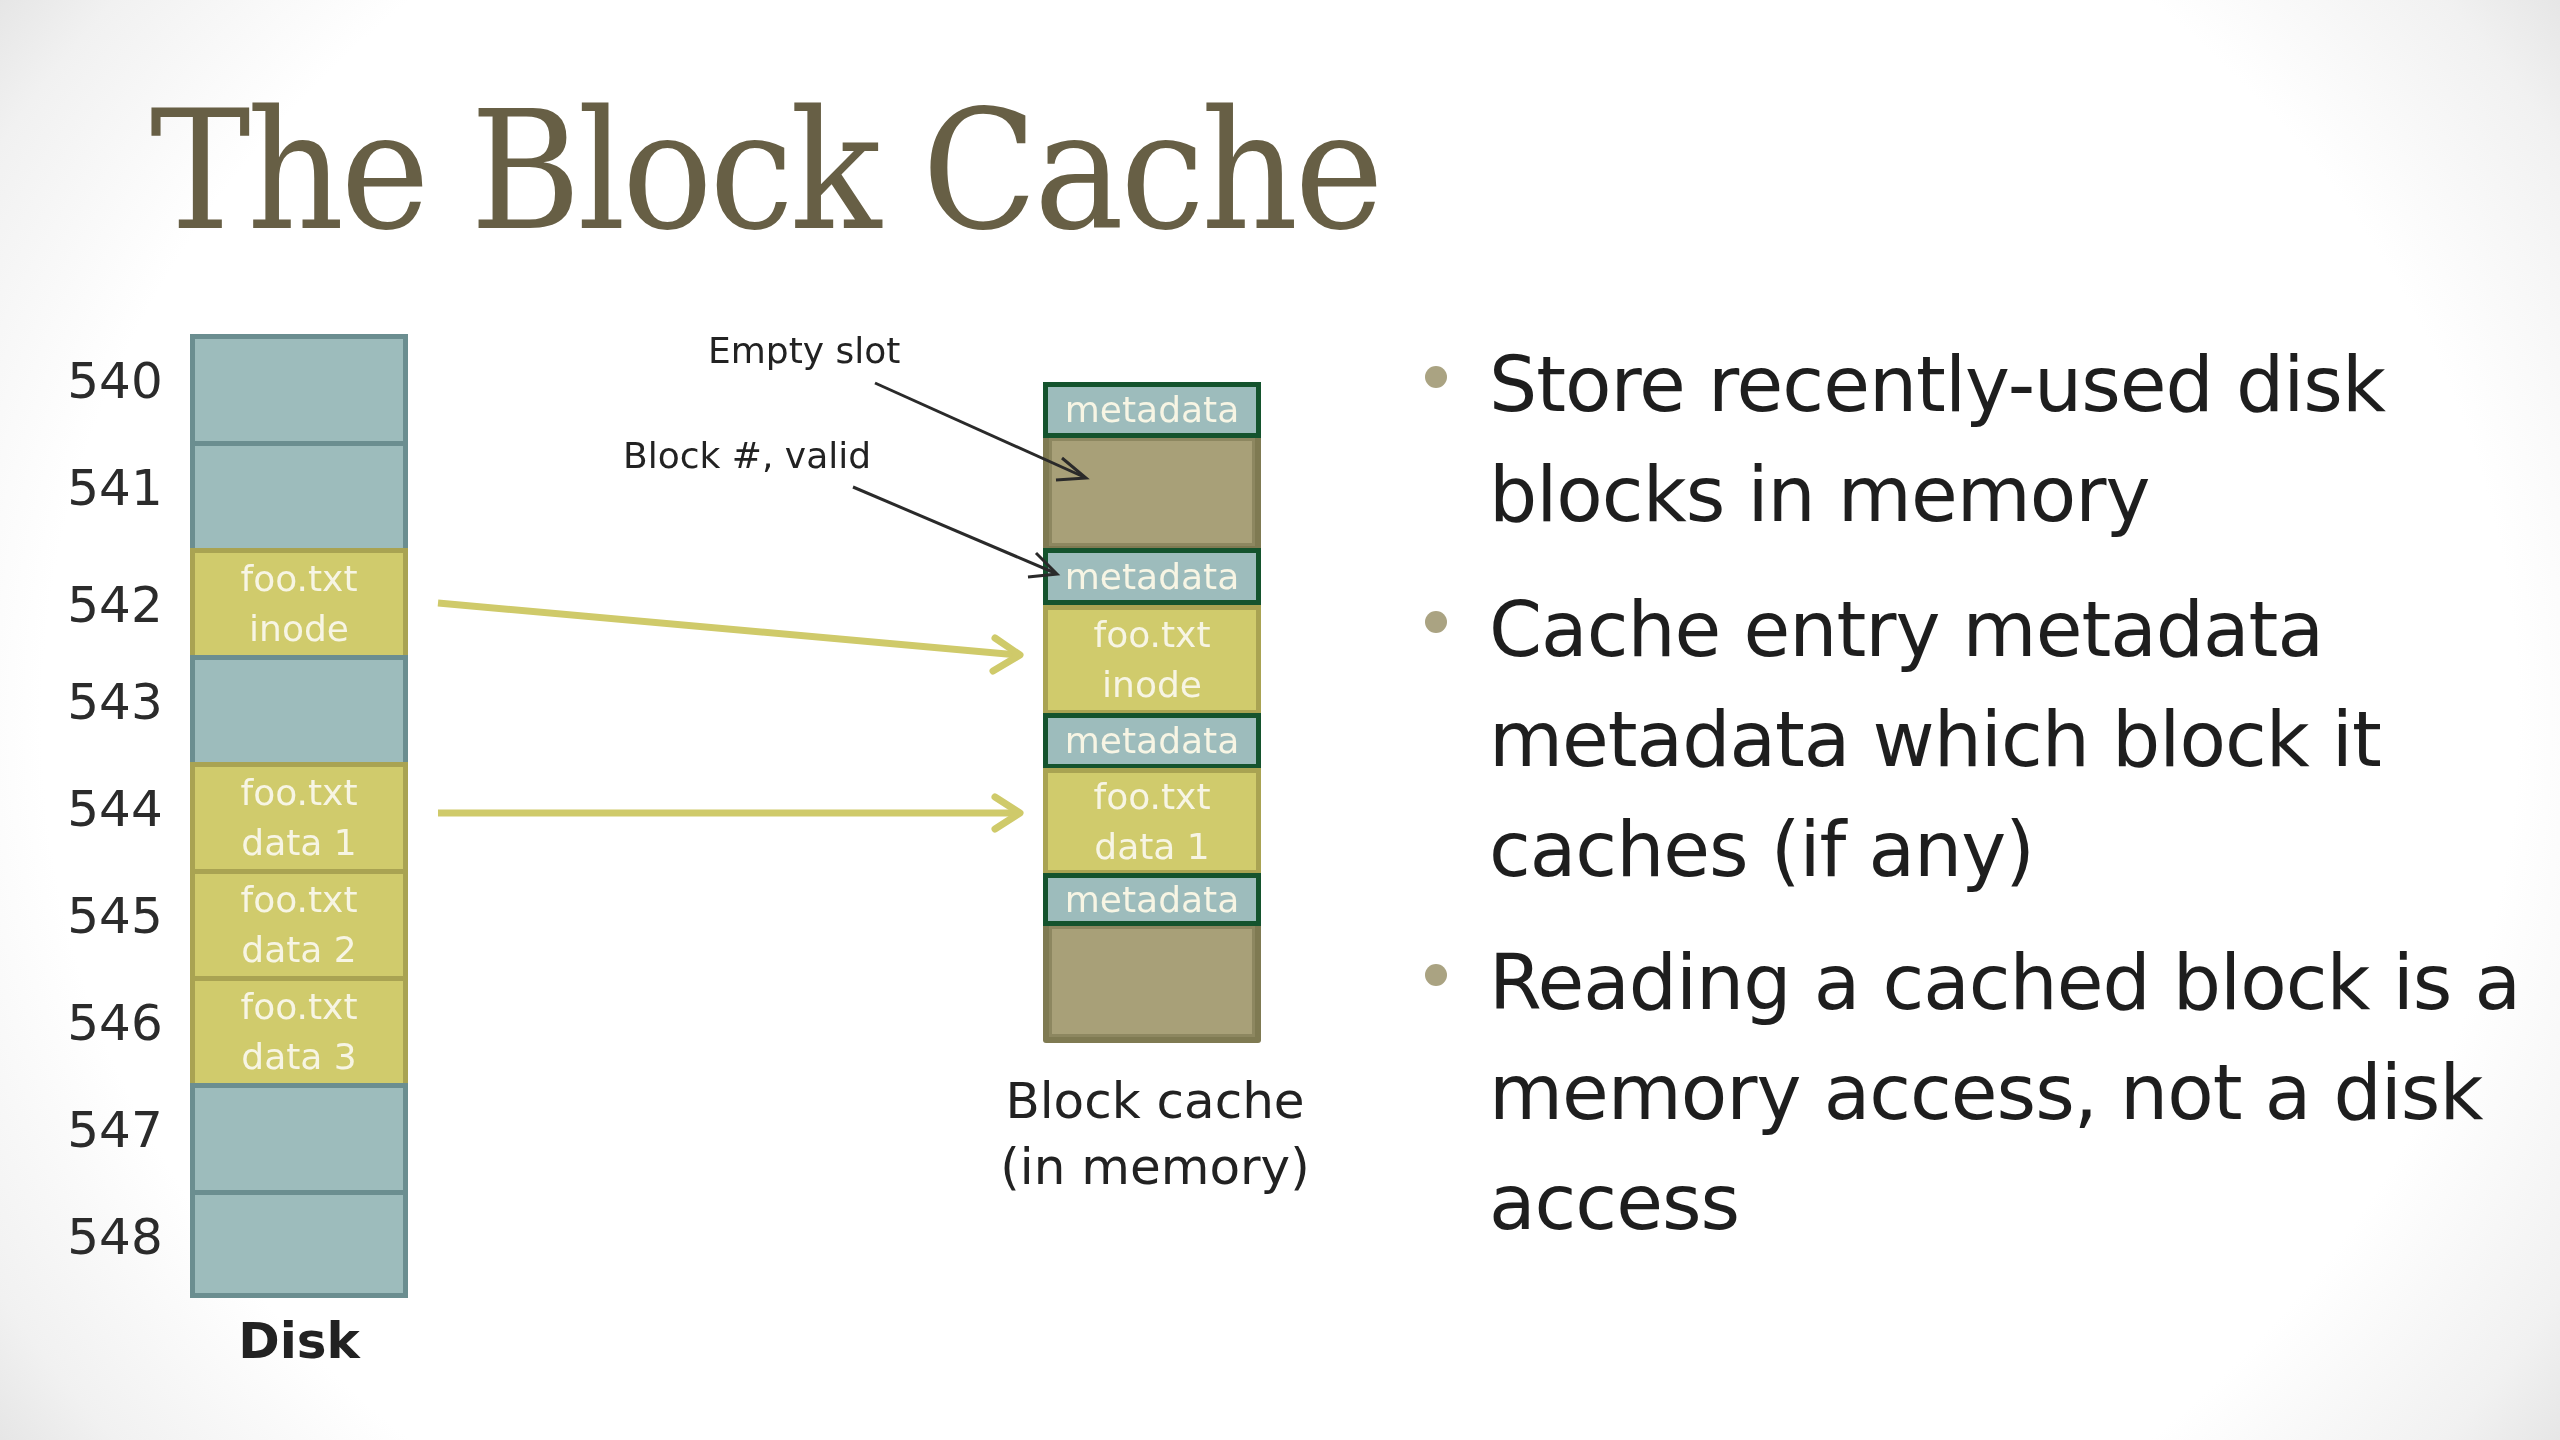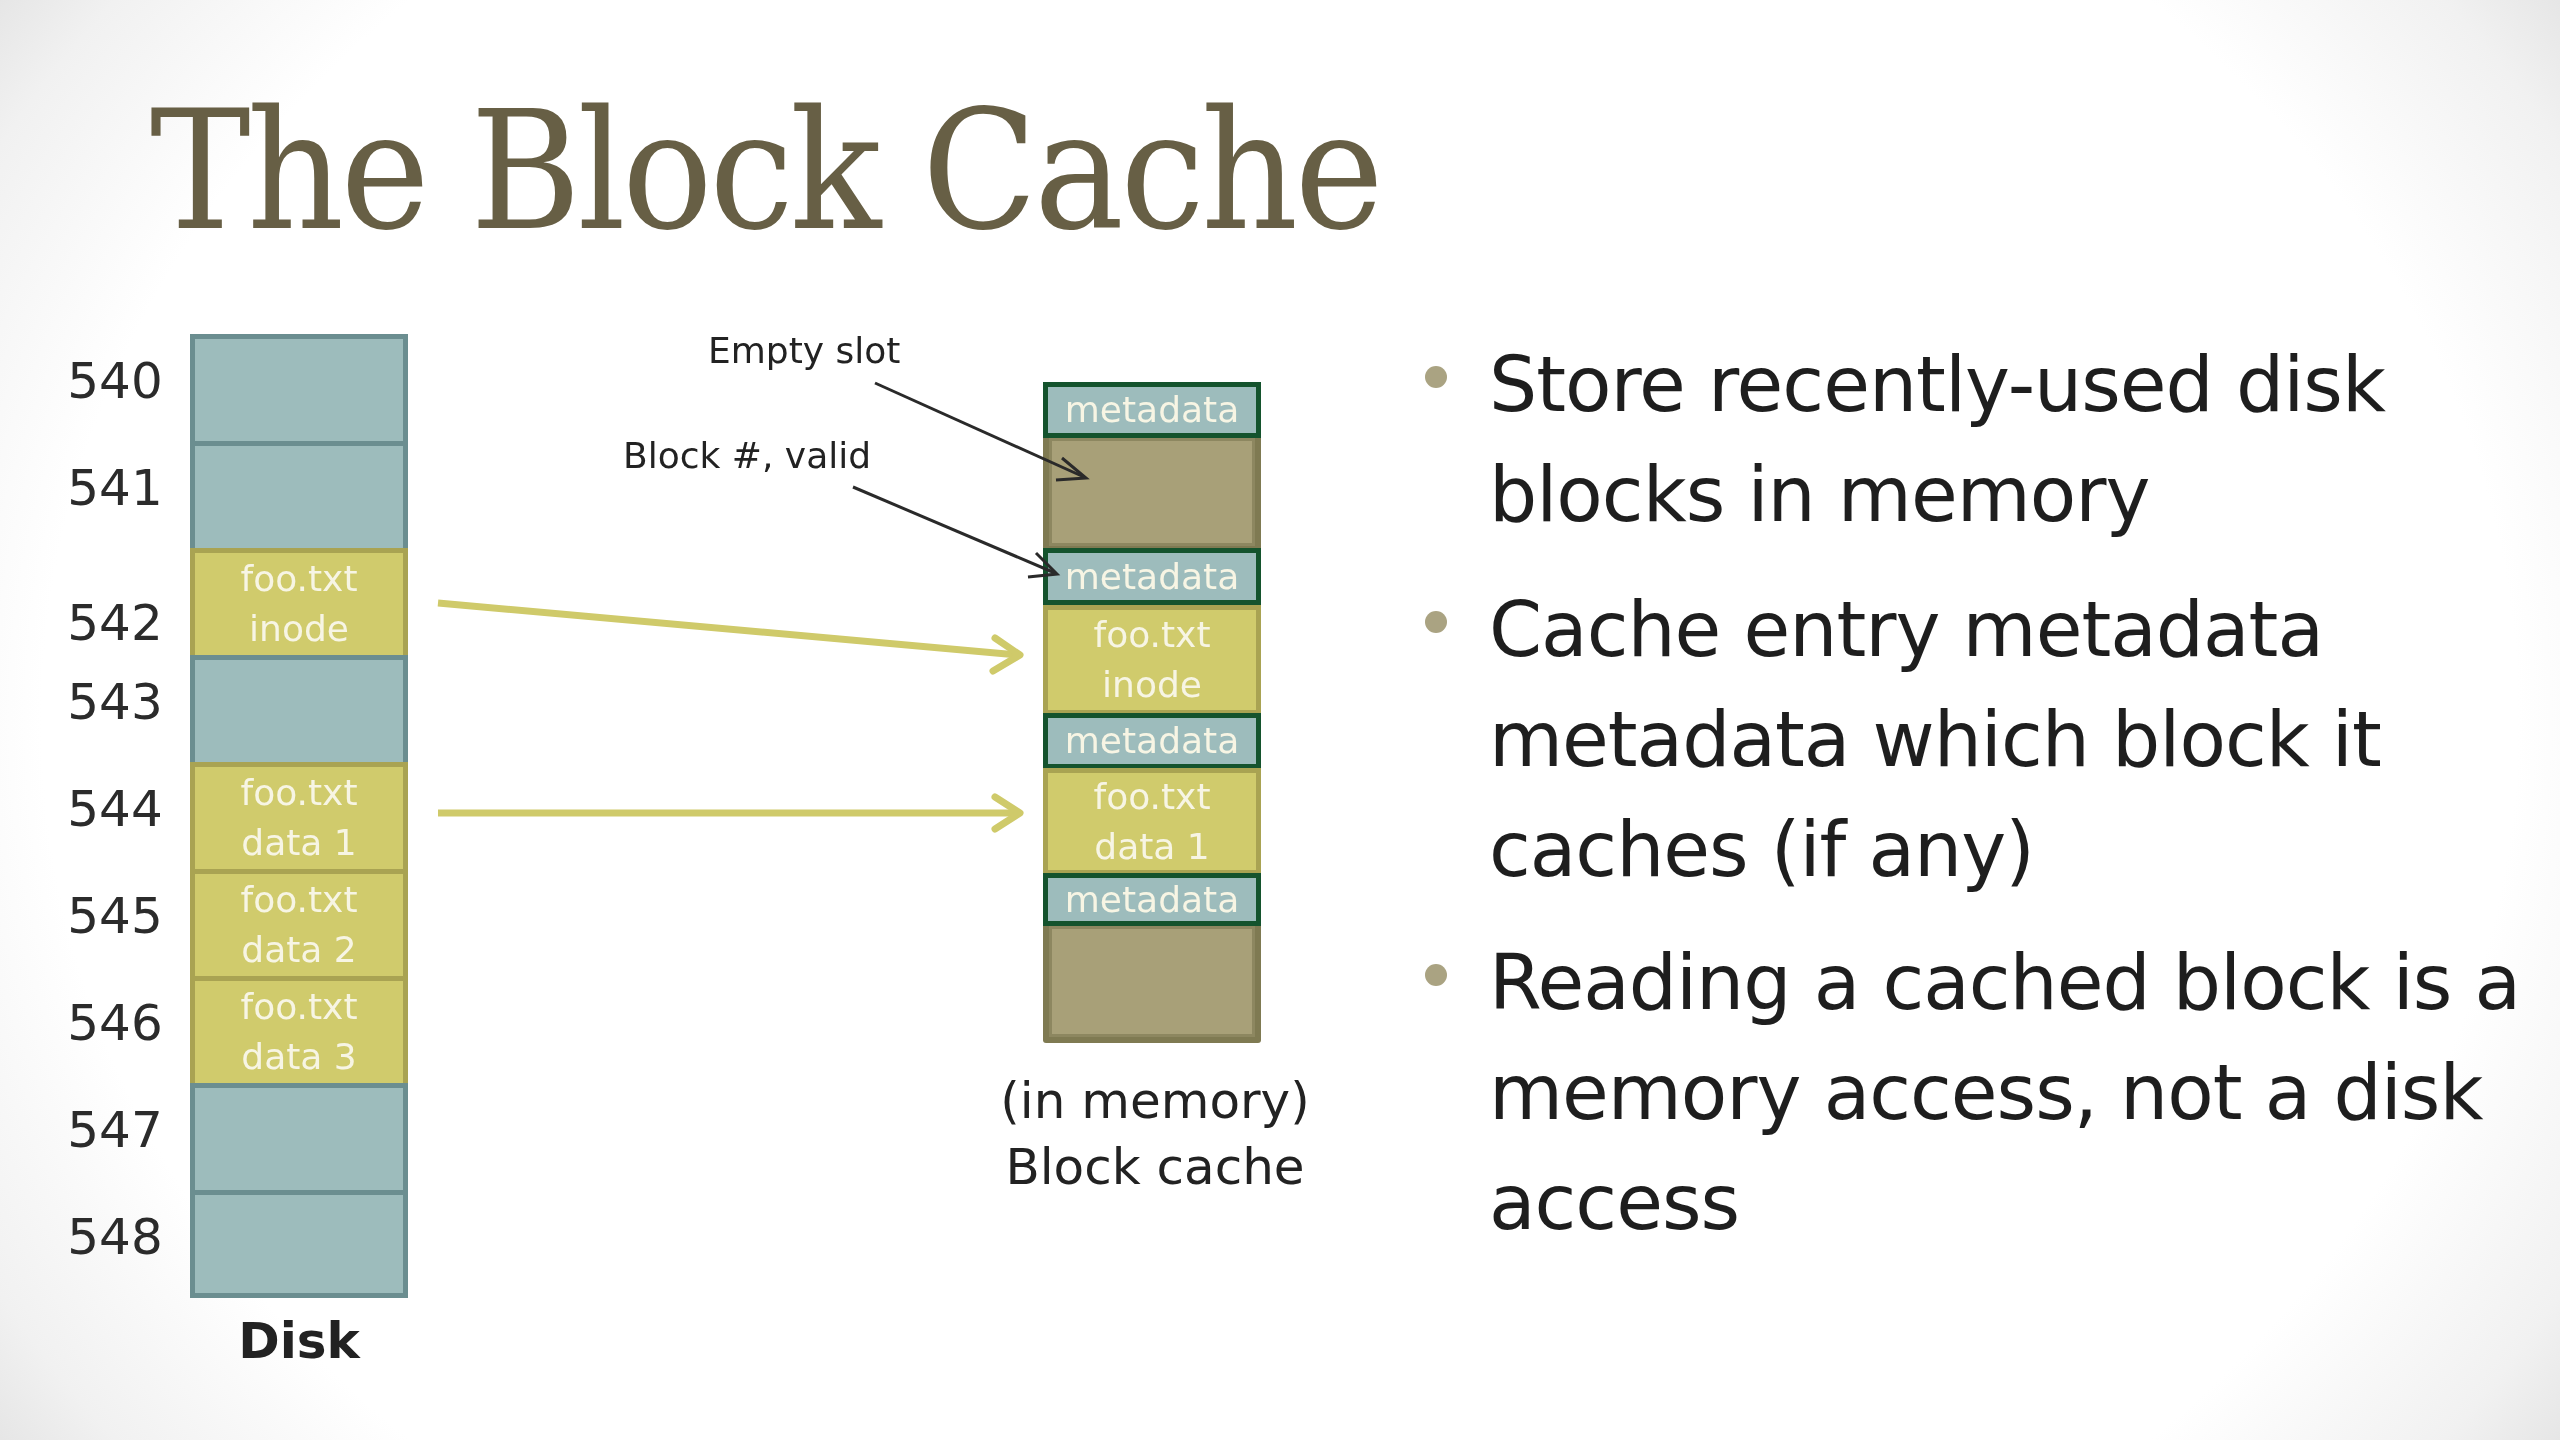--- a/index.html
+++ b/index.html
@@ -47,21 +47,21 @@
   svg#arrows { position: absolute; left: 0; top: 0; }
 </style>
 </head>
 <body>
 
 <div id="title" class="abs">The Block Cache</div>
 
 <div>
   <div class="blocknum" style="top:352px">540</div>
   <div class="blocknum" style="top:459px">541</div>
-  <div class="blocknum" style="top:594px">542</div>
+  <div class="blocknum" style="top:576px">542</div>
   <div class="blocknum" style="top:673px">543</div>
   <div class="blocknum" style="top:780px">544</div>
   <div class="blocknum" style="top:887px">545</div>
   <div class="blocknum" style="top:994px">546</div>
   <div class="blocknum" style="top:1101px">547</div>
   <div class="blocknum" style="top:1208px">548</div>
 </div>
 
 <div class="abs disk">
   <div class="block empty" style="top:0;height:112px"></div>
@@ -98,22 +98,22 @@
   </div>
   <div class="slot meta" style="top:331px;height:56px">metadata</div>
   <div class="slot file" style="top:386px;height:107px">
     <span>foo.txt</span>
     <span>data 1</span>
   </div>
   <div class="slot meta" style="top:491px;height:53px">metadata</div>
   <div class="slot emptyslot" style="top:544px;height:111px"></div>
 </div>
 <div class="abs collabel" style="left:990px;width:330px;top:1068px;line-height:66px;">
+  <div>Block cache</div>
   <div>(in memory)</div>
-  <div>Block cache</div>
 </div>
 
 <div class="abs annot" style="left:708px;top:330px;">Empty slot</div>
 <div class="abs annot" style="left:623px;top:435px;text-align:center;">Block #, valid</div>
 
 <svg id="arrows" width="2560" height="1440">
   <defs>
     <marker id="yhead" markerWidth="10" markerHeight="10" refX="8" refY="5" orient="auto" markerUnits="userSpaceOnUse" viewBox="0 0 10 10">
     </marker>
   </defs>

